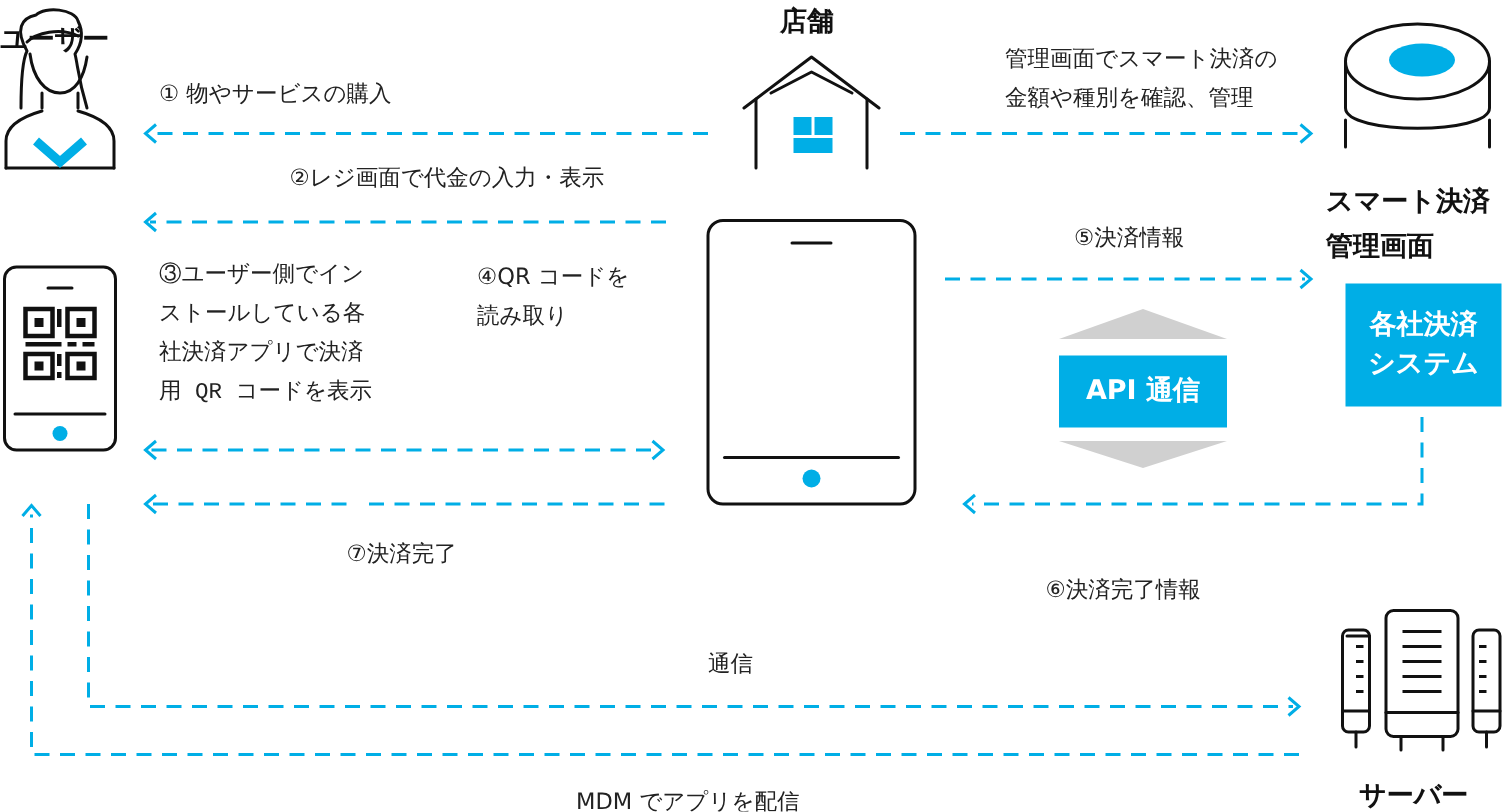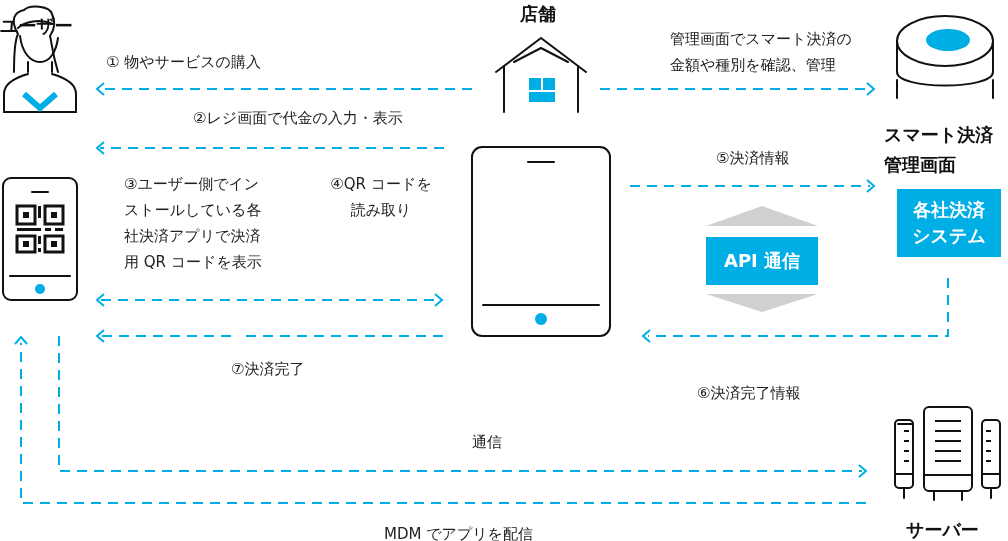--- a/index.html
+++ b/index.html
@@ -153,31 +153,31 @@
     <path class="head" d="M15 344 L21 337 L27 344"></path>
   </g>
 </svg>
 
 <div class="abs bold" style="left:0;top:0;margin-top:14px;">ユーザー</div>
 <div class="abs bold" style="left:520;top:2px;left:520px;">店舗</div>
 <div class="abs bold ml" style="left:884px;top:120px;text-align:left;line-height:30px;font-size:18px;width:124px;">スマート決済
 管理画面</div>
 <div class="abs bold" style="left:906px;top:518px;">サーバー</div>
 
-<div class="abs blue-box ml" style="left:897px;top:189px;width:104px;height:68px;">各社決済
+<div class="abs blue-box ml" style="left:897px;top:189px;width:104px;height:82px;">各社決済
 システム</div>
 <div class="abs blue-box" style="left:706px;top:237px;width:112px;height:48px;">API 通信</div>
 
 <div class="abs txt" style="left:106px;top:50px;">① 物やサービスの購入</div>
 <div class="abs txt" style="left:193px;top:106px;">②レジ画面で代金の入力・表示</div>
-<div class="abs txt ml" style="left:124px;top:171px;line-height:26px;">③ユーザー側でイン
+<div class="abs txt ml" style="left:106px;top:171px;line-height:26px;font-family:Liberation Mono, monospace;">③ユーザー側でイン
 ストールしている各
 社決済アプリで決済
 用 QR コードを表示</div>
-<div class="abs txt ml" style="left:318px;top:171px;line-height:26px;text-align:center;width:126px;">④QR コードを
+<div class="abs txt ml" style="left:318px;top:171px;line-height:26px;text-align:left;width:126px;">④QR コードを
 読み取り</div>
 <div class="abs txt" style="left:716px;top:146px;">⑤決済情報</div>
 <div class="abs txt" style="left:697px;top:357px;margin-top:24px;">⑥決済完了情報</div>
 <div class="abs txt" style="left:231px;top:357px;">⑦決済完了</div>
 <div class="abs txt ml" style="left:670px;top:26px;line-height:26px;">管理画面でスマート決済の
 金額や種別を確認、管理</div>
 <div class="abs txt" style="left:448px;top:430px;margin-left:24px;">通信</div>
 <div class="abs txt" style="left:384px;top:522px;">MDM でアプリを配信</div>
 
 </body></html>

